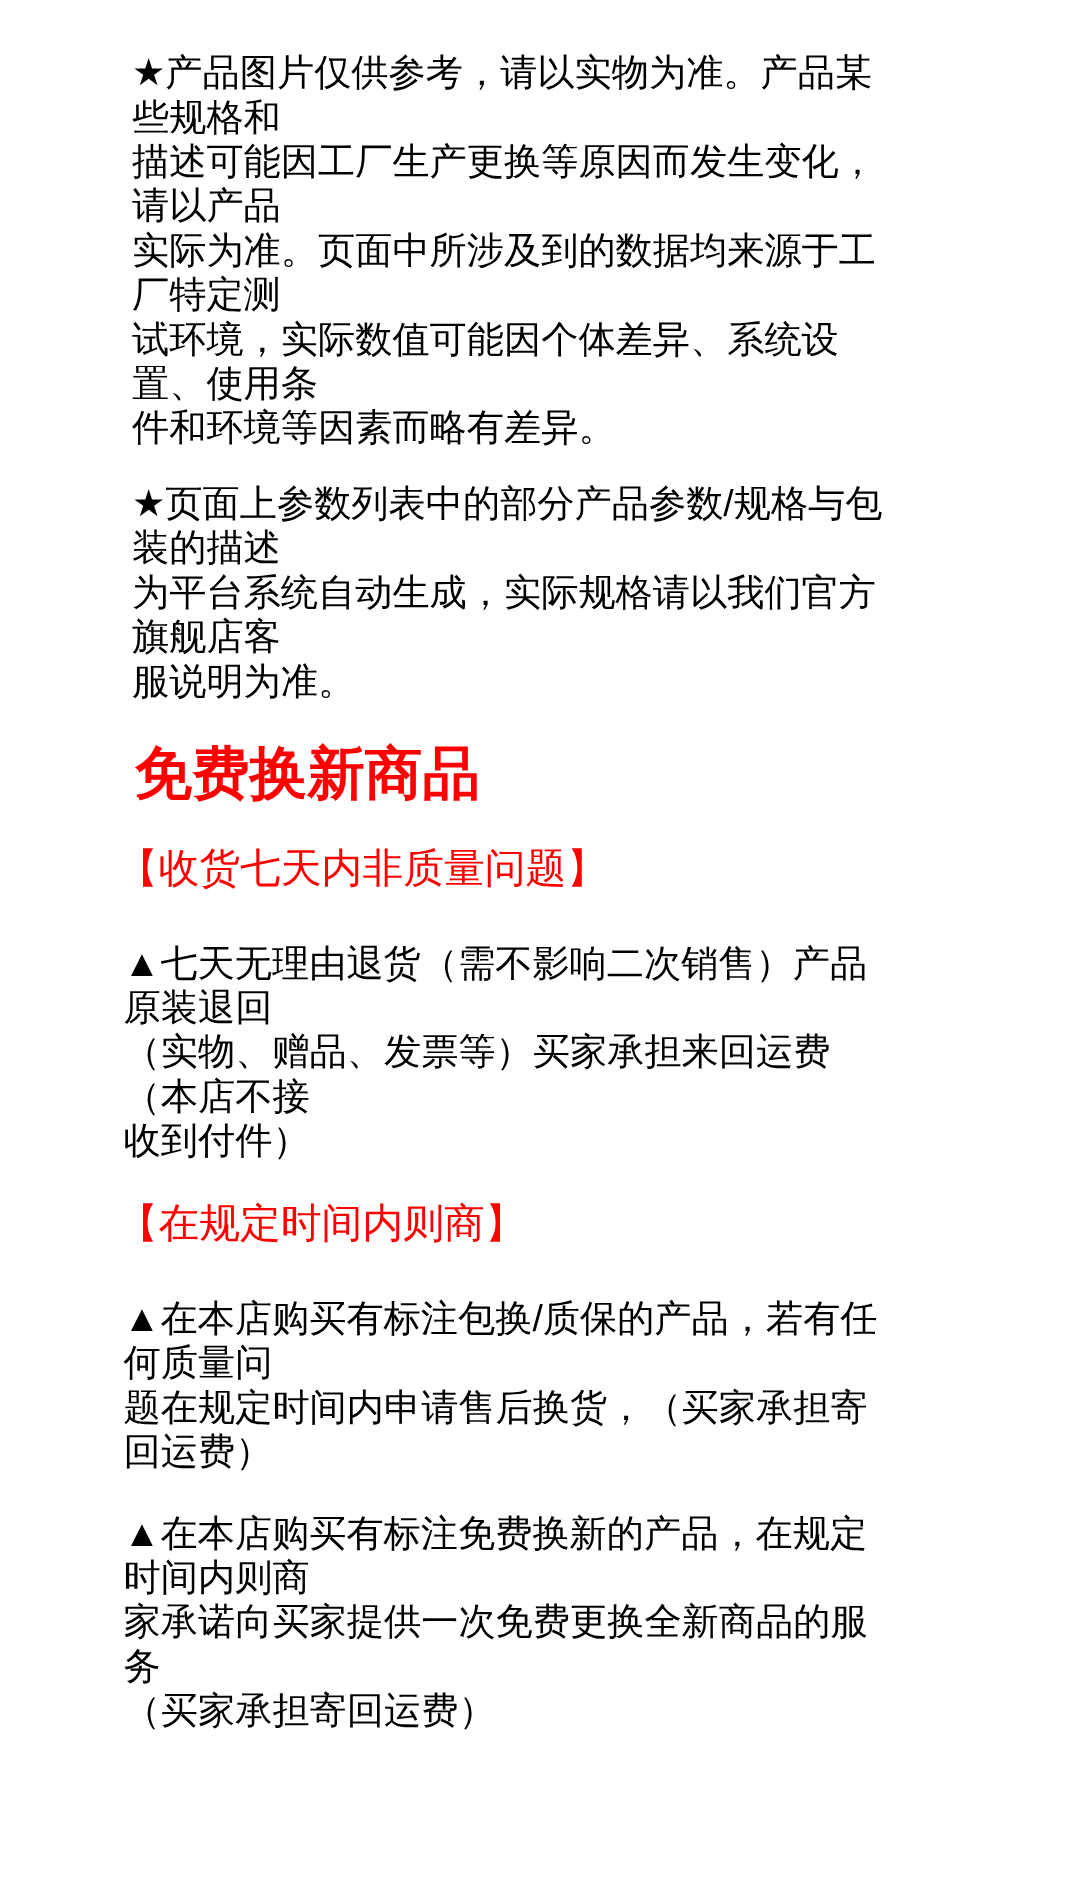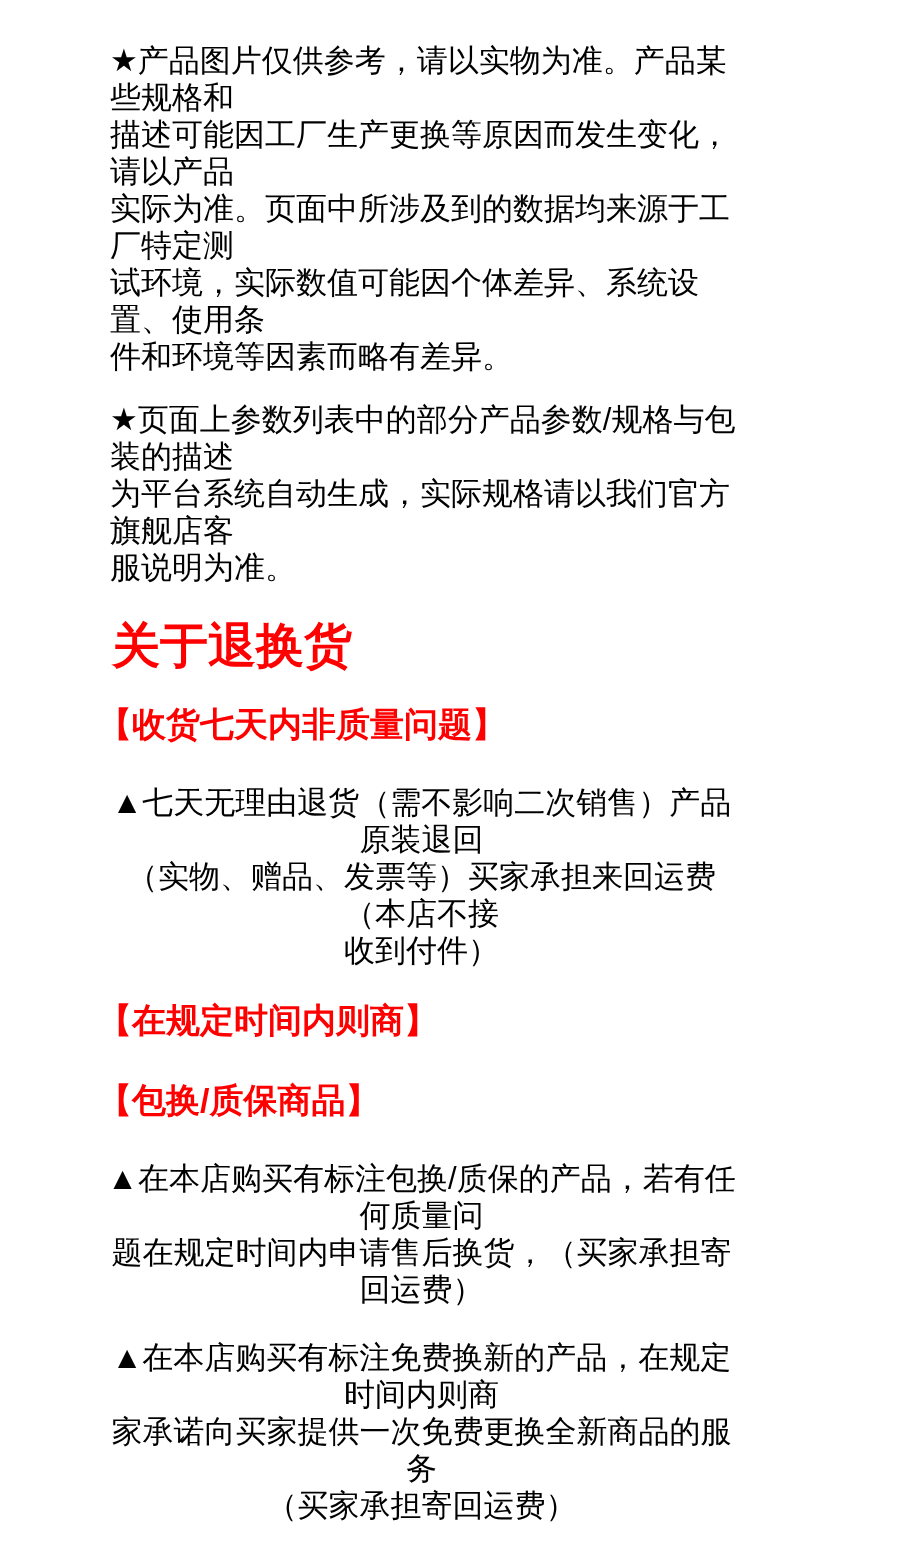--- a/index.html
+++ b/index.html
@@ -35,67 +35,65 @@
     font-size: 48px;
     line-height: 56px;
     font-weight: bold;
     color: #ff0000;
     margin: 32px 0 30px 0;
     padding-left: 14px;
   }
   .policy-heading {
     font-size: 34px;
     line-height: 40px;
-    font-weight: bold;
+    font-weight: normal;
     color: #ff0000;
     margin: 0 0 40px 0;
     padding-left: 0;
   }
   .policy-text {
     white-space: pre-line;
     font-size: 31px;
     line-height: 37px;
     font-weight: normal;
     color: #000000;
     margin: 0 0 31px 0;
     padding-left: 5px;
-    text-align: center;
   }
 </style>
 </head>
 <body>
 
 <main class="page">
 
   <p class="disclaimer">★产品图片仅供参考，请以实物为准。产品某些规格和
 描述可能因工厂生产更换等原因而发生变化，请以产品
 实际为准。页面中所涉及到的数据均来源于工厂特定测
 试环境，实际数值可能因个体差异、系统设置、使用条
 件和环境等因素而略有差异。</p>
 
 
   <p class="disclaimer">★页面上参数列表中的部分产品参数/规格与包装的描述
 为平台系统自动生成，实际规格请以我们官方旗舰店客
 服说明为准。</p>
 
-  <h1 class="returns-title">关于退换货</h1>
+  <h1 class="returns-title">免费换新商品</h1>
 
   <section>
     <h2 class="policy-heading">【收货七天内非质量问题】</h2>
     <p class="policy-text">▲七天无理由退货（需不影响二次销售）产品原装退回
 （实物、赠品、发票等）买家承担来回运费（本店不接
 收到付件）</p>
   </section>
 
   <section>
     <h2 class="policy-heading">【在规定时间内则商】</h2>
   </section>
 
   <section>
-    <h2 class="policy-heading">【包换/质保商品】</h2>
     <p class="policy-text">▲在本店购买有标注包换/质保的产品，若有任何质量问
 题在规定时间内申请售后换货，（买家承担寄回运费）</p>
   </section>
 
   <section>
     <p class="policy-text">▲在本店购买有标注免费换新的产品，在规定时间内则商
 家承诺向买家提供一次免费更换全新商品的服务
 （买家承担寄回运费）</p>
   </section>
 

